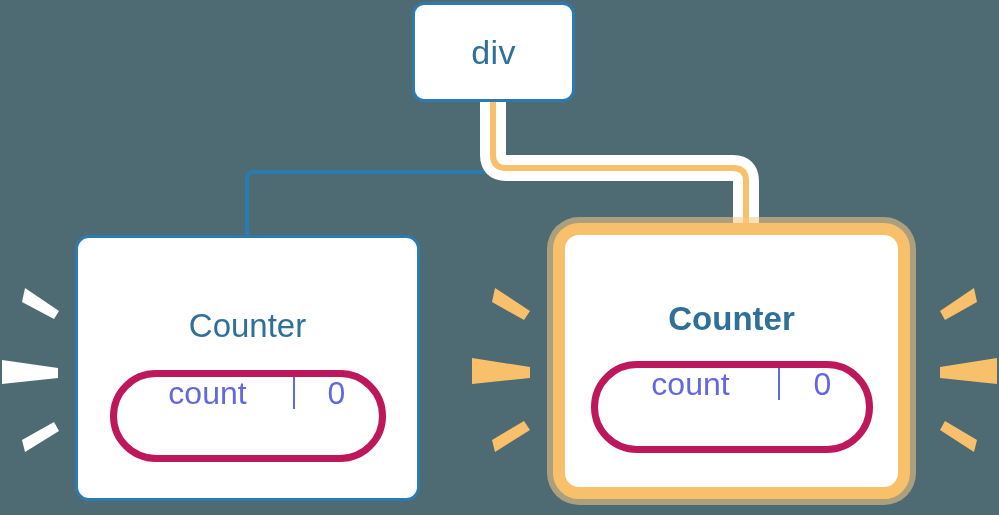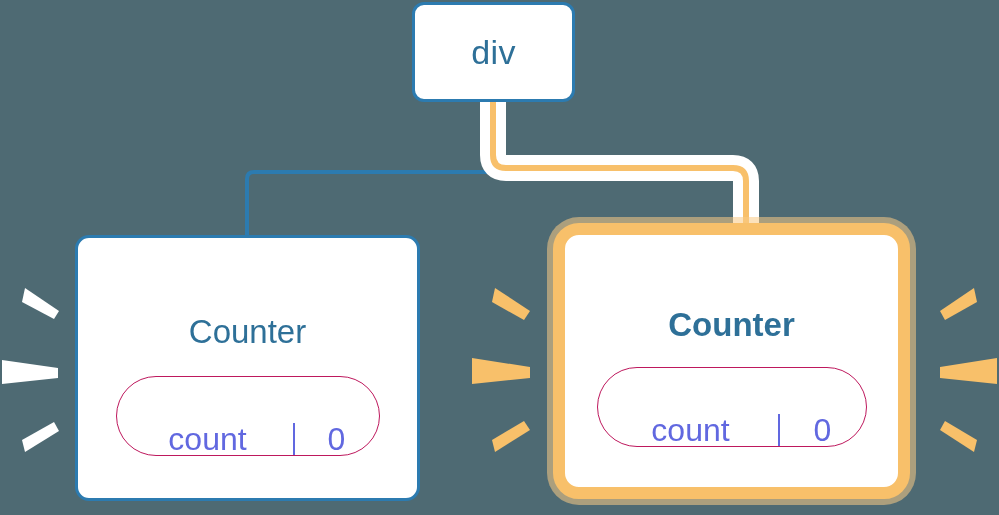--- a/index.html
+++ b/index.html
@@ -97,22 +97,22 @@
     font-size: 33px;
     font-weight: 700;
     line-height: 1;
     margin-top: 32px;
     margin-bottom: 26px;
   }
 
   
   .pill {
     display: flex;
-    align-items: flex-end;
-    border: 1px solid #be185d;
+    align-items: flex-start;
+    border: 7px solid #be185d;
     border-radius: 999px;
     height: 78px;
     overflow: hidden;
     background: #ffffff;
   }
   .pill-key,
   .pill-val {
     display: flex;
     align-items: center;
     justify-content: center;

